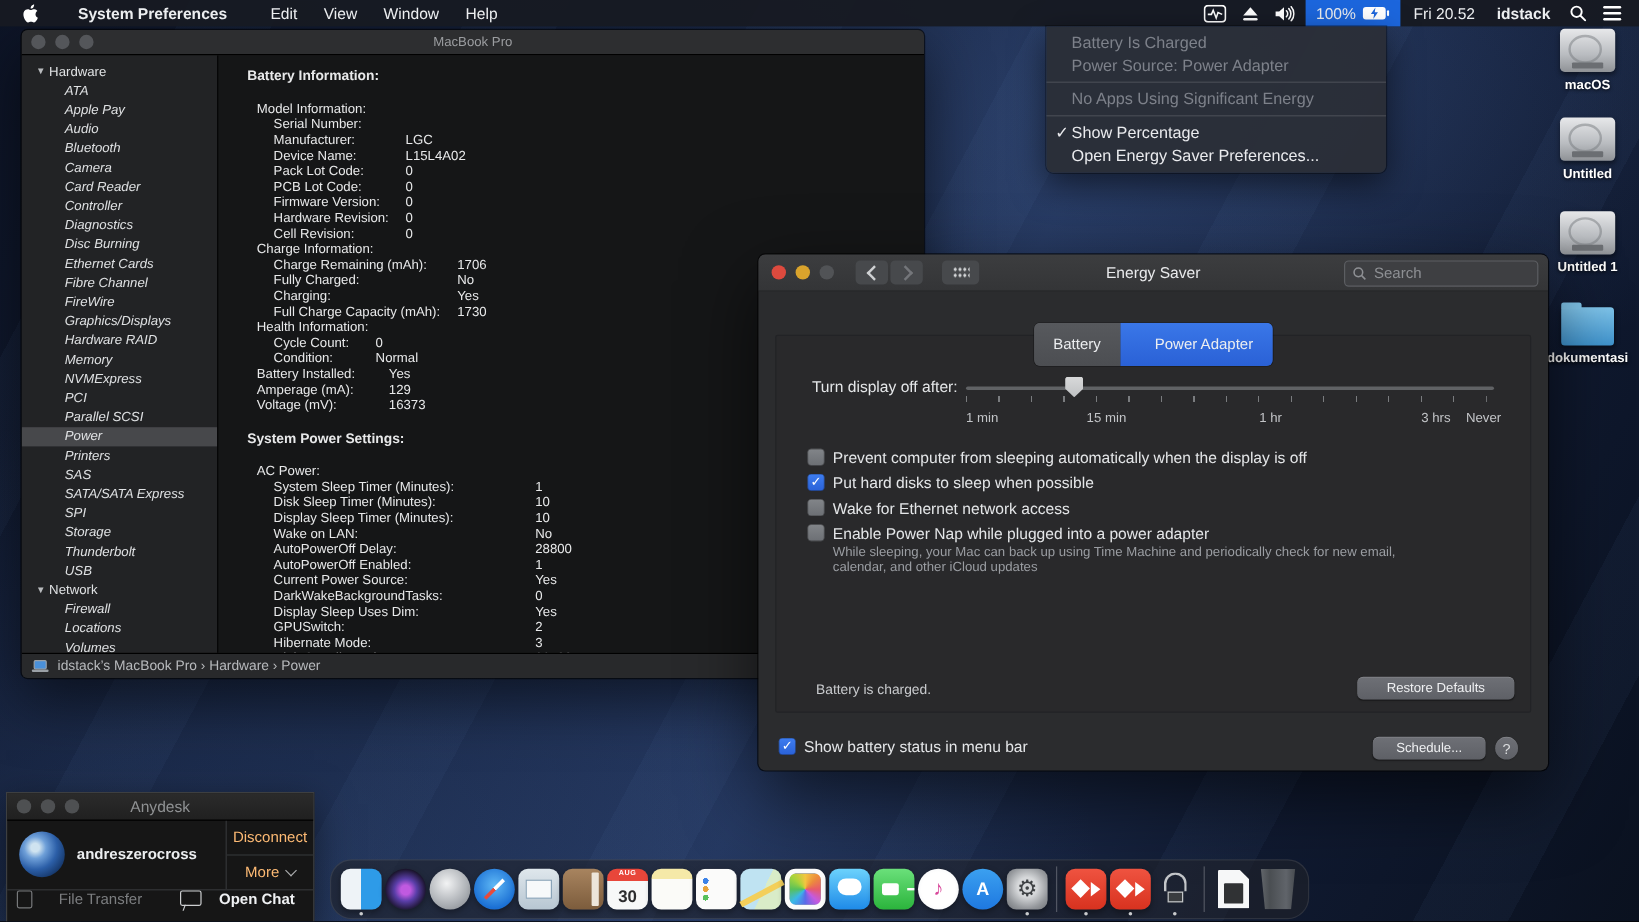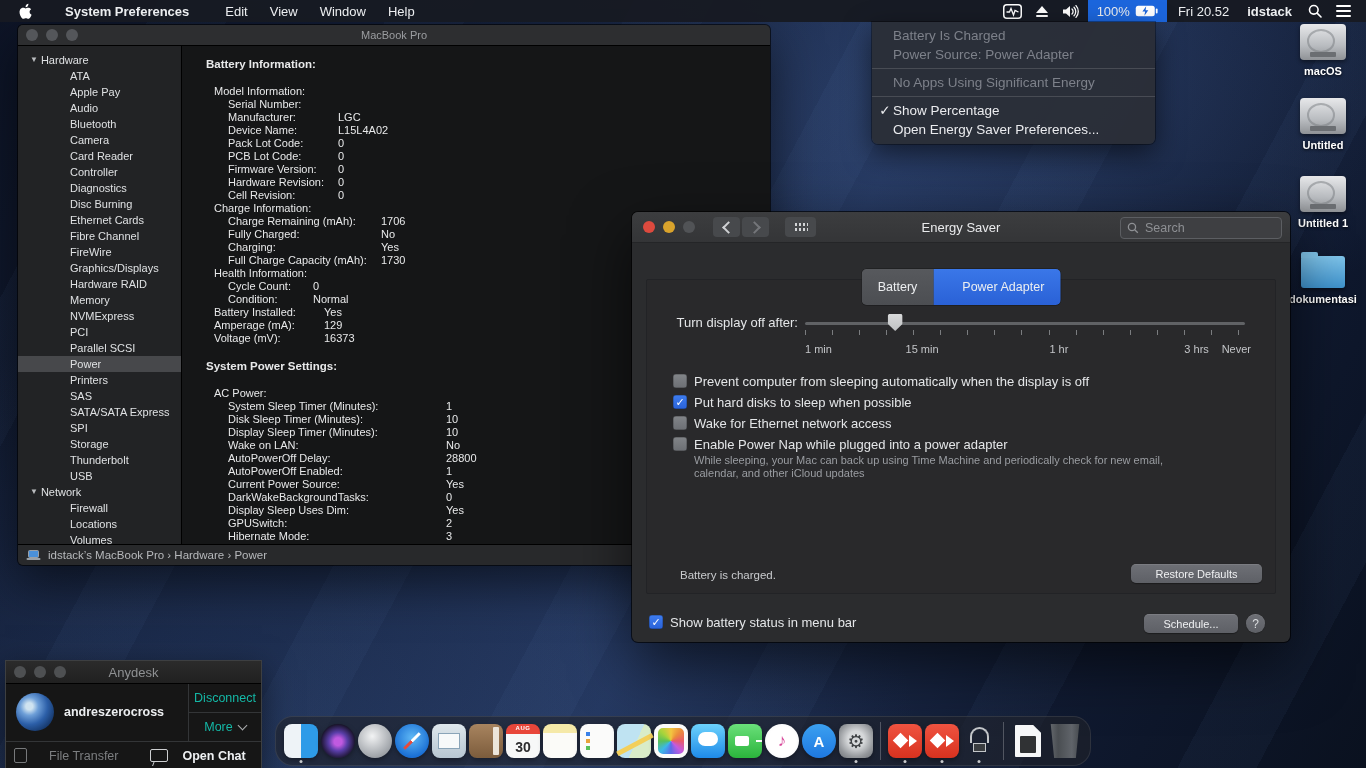--- a/index.html
+++ b/index.html
@@ -34,21 +34,21 @@
   .siwin{position:absolute;left:18px;top:25px;width:752px;height:540px;background:#151617;
     border-radius:5px;box-shadow:0 18px 50px rgba(0,0,0,.55), 0 0 0 1px rgba(0,0,0,.6);z-index:10;overflow:hidden;}
   .siwin .titlebar{height:20px;background:#2d2e30;display:flex;align-items:center;position:relative;border-bottom:1px solid #000;}
   .siwin .dots{display:flex;gap:8px;padding-left:8px;}
   .siwin .tl-dot{background:#54565a;}
   .siwin .title{position:absolute;left:0;right:0;text-align:center;color:#9b9da0;font-size:11px;}
   .si-body{display:flex;height:499px;}
   .sb{width:163px;background:#222325;border-right:1px solid #000;overflow:hidden;padding-top:6px;font-size:11px;color:#dfe1e3;}
   .sb-h{height:16px;line-height:16px;padding-left:12px;display:flex;gap:3px;align-items:center;}
   .sb-h .tri{font-size:8px;color:#b9bbbe;}
-  .sb-item{height:16px;line-height:16px;padding-left:52px;}
+  .sb-item{height:16px;line-height:16px;padding-left:36px;font-style:italic;}
   .sb-item.selected{background:#47484b;}
   .si-content{flex:1;overflow:hidden;color:#e8e9ea;padding:12px 0 0 24px;font-size:11px;}
   .sec-h{font-weight:700;font-size:11.5px;margin-bottom:15px;}
   .irow{height:13px;line-height:13px;white-space:nowrap;}
   .irow.ind1{padding-left:8px;}
   .irow.ind2{padding-left:22px;}
   .irow .lbl{display:inline-block;}
   .irow.lw110 .lbl{width:110px;}
   .irow.lw153 .lbl{width:153px;}
   .irow.lw80 .lbl{width:85px;}
@@ -137,24 +137,24 @@
     box-shadow:0 10px 30px rgba(0,0,0,.5);z-index:20;font-size:12.5px;}
   .adwin .titlebar{height:22px;background:linear-gradient(#2b2b2b,#202020);border-bottom:1px solid #000;position:relative;display:flex;align-items:center;}
   .adwin .dots{display:flex;gap:8px;padding-left:8px;}
   .adwin .tl-dot{background:#4e5052;}
   .adwin .title{position:absolute;left:0;right:0;text-align:center;color:#8f9193;font-size:13px;}
   .ad-body{position:relative;height:57px;border-bottom:1px solid #333537;}
   .ad-avatar{position:absolute;left:10px;top:9px;width:38px;height:38px;border-radius:50%;
     background:radial-gradient(circle at 35% 35%, #cfe3f0 0 10%, #6e9fd8 26%, #2c5fa8 52%, #173a6e 76%, #0e2240);}
   .ad-user{position:absolute;left:58px;top:21px;color:#eceef0;font-weight:600;}
   .ad-col{position:absolute;left:182px;top:0;right:0;bottom:0;border-left:1px solid #333537;}
-  .ad-btn{height:28px;display:flex;align-items:center;justify-content:center;color:#14b8a6;gap:6px;}
+  .ad-btn{height:28px;display:flex;align-items:center;justify-content:center;color:#fdba74;gap:6px;}
   .ad-btn + .ad-btn{border-top:1px solid #333537;}
   .ad-chev{width:6px;height:6px;border-style:solid;border-width:0 1.5px 1.5px 0;border-color:#aeb0b2;transform:rotate(45deg);margin-top:-3px;}
-  .ad-bottom{position:relative;height:27px;display:flex;align-items:center;}
+  .ad-bottom{position:relative;height:27px;display:flex;}
   .ad-ft-ic{width:11px;height:13px;border:1.5px solid #77797b;border-radius:2px;margin-left:8px;}
   .ad-ft{color:#7c7e80;margin-left:22px;}
   .ad-chat-ic{width:16px;height:11px;border:1.5px solid #cdcfd1;border-radius:2px;margin-left:32px;position:relative;}
   .ad-chat-ic::after{content:"";position:absolute;left:2px;bottom:-5px;width:5px;height:5px;border-left:1.5px solid #cdcfd1;border-bottom:1.5px solid #cdcfd1;transform:skewX(-20deg);border-bottom:none;}
   .ad-chat{color:#eff1f3;font-weight:600;margin-left:14px;}
   
   .dock{position:absolute;bottom:2px;left:50%;transform:translateX(-50%);display:flex;align-items:center;
     padding:5px 8px;background:rgba(32,34,42,.58);border:1px solid rgba(255,255,255,.09);border-radius:18px;z-index:40;}
   .dock-group{display:flex;align-items:center;gap:3px;}
   .di-wrap{position:relative;display:flex;flex-direction:column;align-items:center;}

